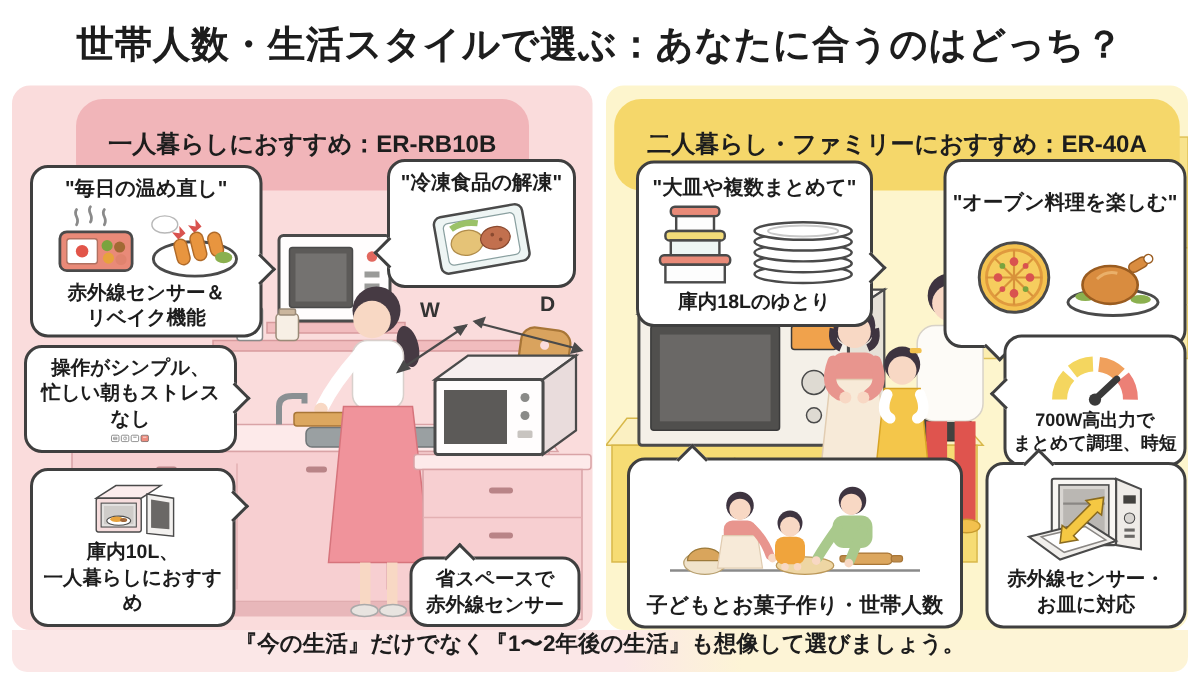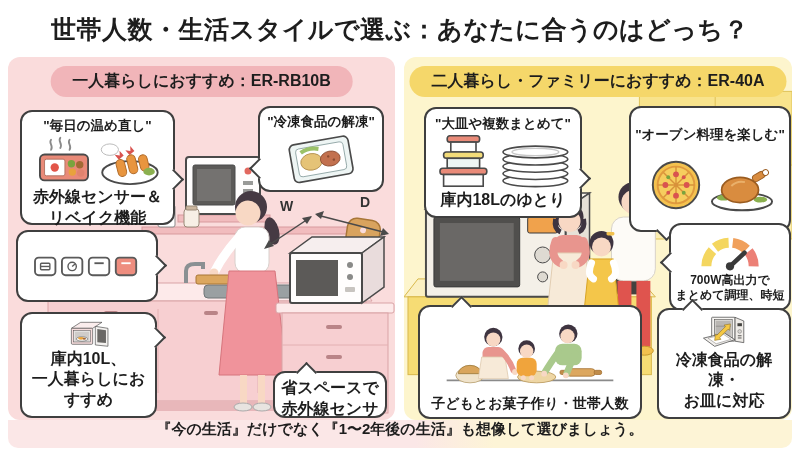--- a/index.html
+++ b/index.html
@@ -11,34 +11,34 @@
   .title{
     position:absolute; top:8px; left:0; width:800px; height:42px;
     display:flex; align-items:center; justify-content:center;
     font-size:25px; font-weight:bold; letter-spacing:.5px; margin:0;
   }
   .panel{ position:absolute; top:57px; height:363px; border-radius:12px; overflow:hidden; }
   .panel.left{ left:8px;  width:387px; background:var(--left_bg,#fadcdc); }
   .panel.right{ left:404px; width:388px; background:var(--right_bg,#fdf5cd); }
   .pill{
     position:absolute; top:9px; left:50%; transform:translateX(-50%);
-    padding:5px 22px; border-radius:18px; font-size:16px; font-weight:bold;
+    padding:20px 22px; border-radius:18px; font-size:16px; font-weight:bold;
     white-space:nowrap; z-index:2;
   }
   .pill.pink{ background:var(--left_badge,#f1b5b9); }
   .pill.yellow{ background:var(--right_badge,#f5d76a); }
   .scene{ position:absolute; left:0; top:0; width:100%; height:100%; z-index:1; }
   .bubble{
     position:absolute; background:#fff; border:2px solid var(--line,#3f3f3f);
     border-radius:12px; z-index:2; box-sizing:border-box;
     display:flex; flex-direction:column; align-items:center; justify-content:space-evenly;
     gap:1px; padding:5px 3px; text-align:center;
   }
   .b-title{ font-size:13.5px; font-weight:bold; white-space:nowrap; }
-  .b-text{ font-size:16px; font-weight:bold; line-height:1.3; white-space:pre-line; }
+  .b-text{ font-size:13px; font-weight:bold; line-height:1.3; white-space:pre-line; }
   .icon-row{ display:flex; align-items:flex-end; justify-content:center; gap:5px; }
   .tail{ position:absolute; width:13px; height:13px; background:#fff; transform:rotate(45deg); z-index:3; }
   .t-right{ border-top:2px solid var(--line,#3f3f3f); border-right:2px solid var(--line,#3f3f3f); }
   .t-left { border-bottom:2px solid var(--line,#3f3f3f); border-left:2px solid var(--line,#3f3f3f); }
   .t-up   { border-top:2px solid var(--line,#3f3f3f); border-left:2px solid var(--line,#3f3f3f); }
   .t-down { border-bottom:2px solid var(--line,#3f3f3f); border-right:2px solid var(--line,#3f3f3f); }
   .footer-band{
     position:absolute; left:8px; right:8px; top:420px; height:28px;
     display:flex; justify-content:center;
     background:linear-gradient(90deg,#fbe7e7 0%,#fbe7e7 52%,#fdf4d6 62%,#fdf4d6 100%);
@@ -180,20 +180,22 @@
           <ellipse cx="31" cy="34" rx="13" ry="10" fill="#e5c377" stroke="#b08c4a"></ellipse>
           <ellipse cx="54" cy="34" rx="12" ry="9" fill="#c2704e" stroke="#8a4a30"></ellipse>
           <circle cx="52" cy="31" r="1.5" fill="#8a4a30"></circle>
           <circle cx="58" cy="36" r="1.5" fill="#8a4a30"></circle>
         </g>
       </svg>
     </div>
 
     <div class="bubble" style="left:8px; top:173px; width:142px; height:72px;">
       <div class="tail t-right" style="right:-8px; top:26px;"></div>
+      <div class="b-text">操作がシンプル、
+忙しい朝もストレスなし</div>
       <svg width="116" height="26" viewBox="0 0 116 28">
         <rect x="2" y="5" width="22" height="19" rx="4" fill="#fff" stroke="#5a5a5a" stroke-width="2"></rect>
         <rect x="31" y="5" width="22" height="19" rx="4" fill="#fff" stroke="#5a5a5a" stroke-width="2"></rect>
         <rect x="60" y="5" width="22" height="19" rx="4" fill="#fff" stroke="#5a5a5a" stroke-width="2"></rect>
         <rect x="89" y="5" width="22" height="19" rx="4" fill="#ee8d7f" stroke="#5a5a5a" stroke-width="2"></rect>
         <rect x="8" y="11" width="10" height="7" rx="1" fill="none" stroke="#5a5a5a" stroke-width="1.5"></rect>
         <line x1="8" y1="14.5" x2="18" y2="14.5" stroke="#5a5a5a" stroke-width="1.5"></line>
         <circle cx="42" cy="14.5" r="4.5" fill="none" stroke="#5a5a5a" stroke-width="1.5"></circle>
         <line x1="42" y1="14.5" x2="45.5" y2="11.5" stroke="#5a5a5a" stroke-width="1.5"></line>
         <line x1="66" y1="11" x2="76" y2="11" stroke="#5a5a5a" stroke-width="2"></line>
@@ -371,21 +373,21 @@
         <rect x="37" y="16" width="40" height="44" fill="#bab7b3"></rect>
         <line x1="37" y1="30" x2="77" y2="30" stroke="#8a8784" stroke-width="2"></line>
         <rect x="95" y="22" width="12" height="8" fill="#43423f"></rect>
         <circle cx="101" cy="44" r="5" fill="#d8d5d1" stroke="#4a4a4a"></circle>
         <rect x="96" y="54" width="10" height="3" fill="#6a6866"></rect>
         <rect x="96" y="60" width="10" height="3" fill="#6a6866"></rect>
         <polygon points="4,62 60,48 88,66 34,84" fill="#f1efec" stroke="#4a4a4a" stroke-width="2"></polygon>
         <polygon points="16,62 58,52 78,65 38,77" fill="#fff" stroke="#8a8784" stroke-width="1.5"></polygon>
         <path d="M76 24 L59 27 L63 31 L40 54 L36 51 L34 68 L51 65 L47 61 L70 38 L74 41 Z" fill="#f5c843" stroke="#8a6b20" stroke-width="1.5"></path>
       </svg>
-      <div class="b-text">冷凍食品の解凍・
+      <div class="b-text">赤外線センサー・
 お皿に対応</div>
     </div>
 
     <div class="bubble" style="left:14px; top:248px; width:224px; height:114px;">
       <div class="tail t-up" style="top:-8px; left:34px;"></div>
       <svg width="212" height="80" viewBox="0 0 216 96">
         <line x1="8" y1="82" x2="208" y2="82" stroke="#8a8a8a" stroke-width="2"></line>
         <ellipse cx="36" cy="76" rx="17" ry="9" fill="#f0e3cb" stroke="#b8a070"></ellipse>
         <path d="M22 74 a14 10 0 0 1 28 0 z" fill="#d9a55c" stroke="#9c7a3a"></path>
         <ellipse cx="116" cy="78" rx="23" ry="7" fill="#eed6a4" stroke="#bb9758"></ellipse>

